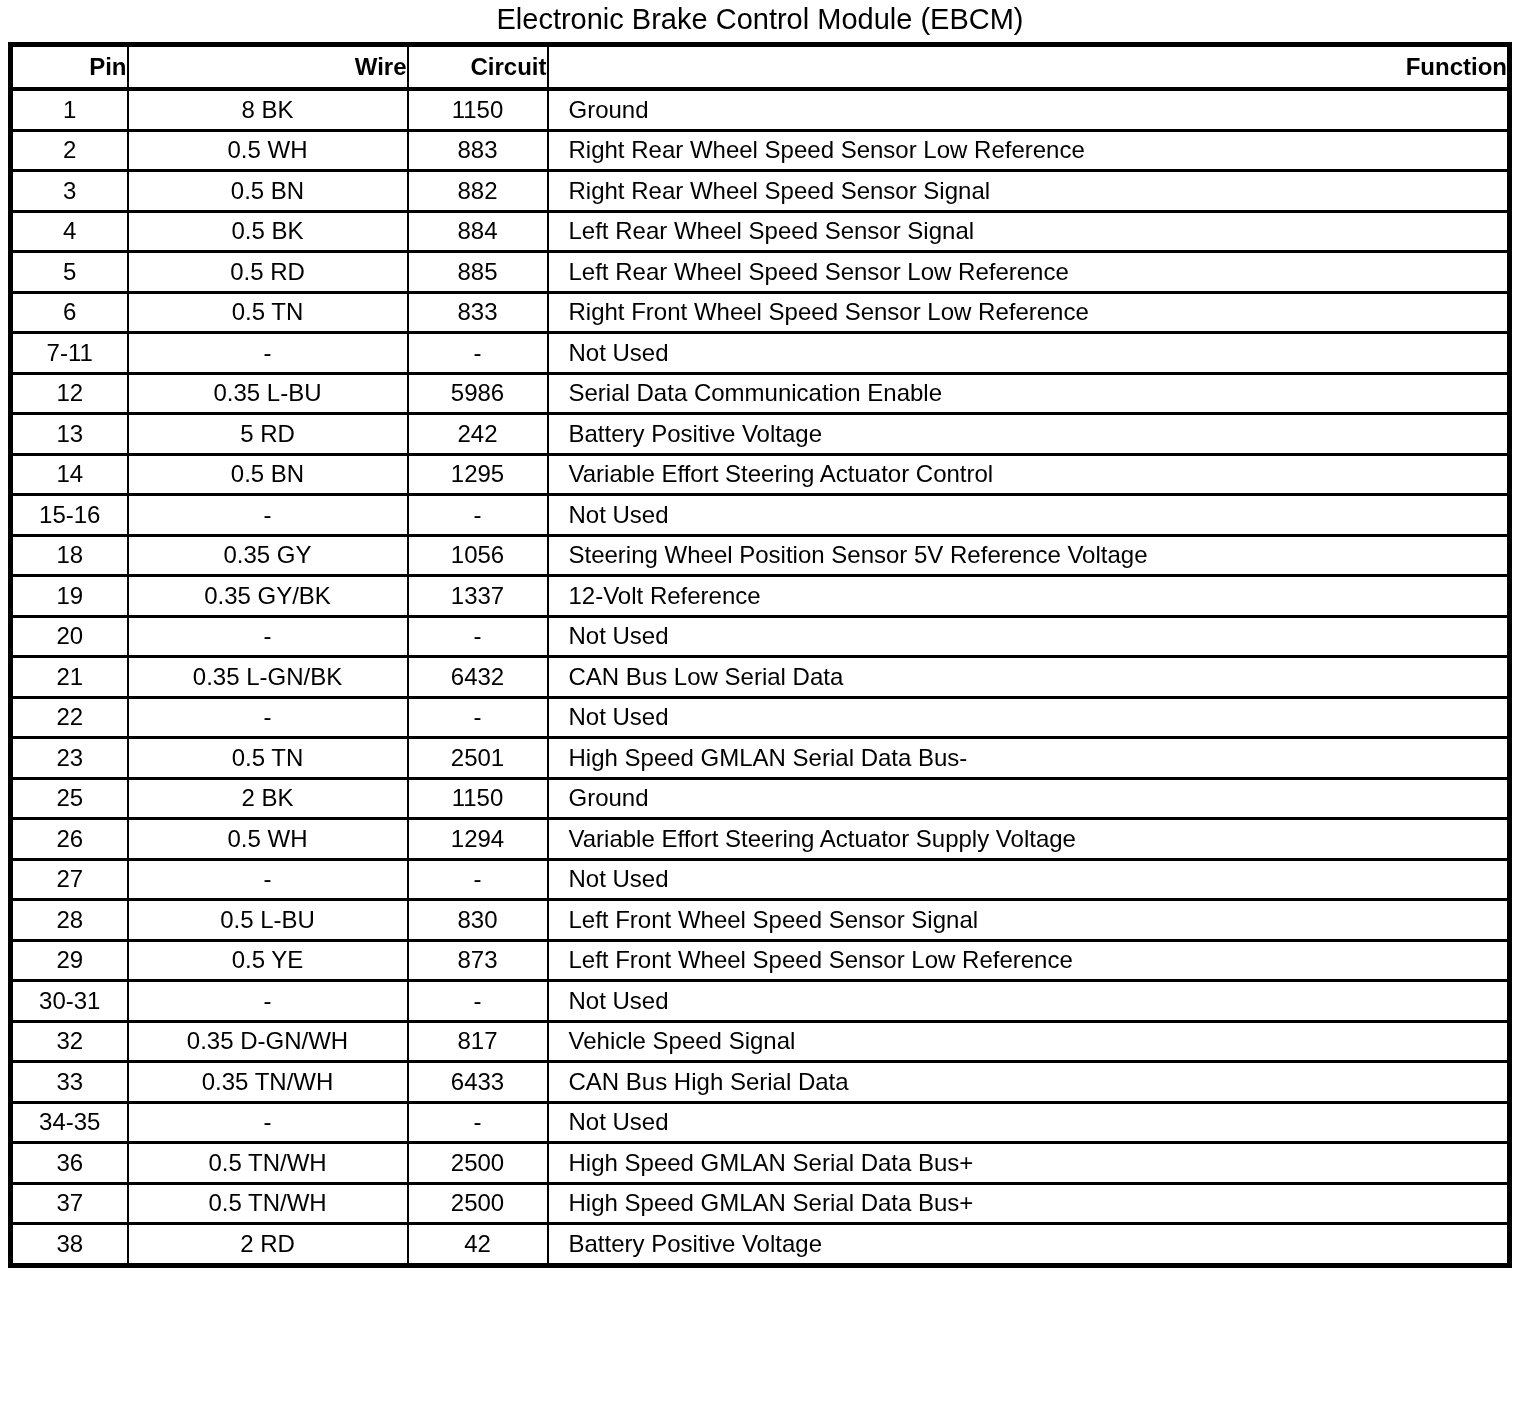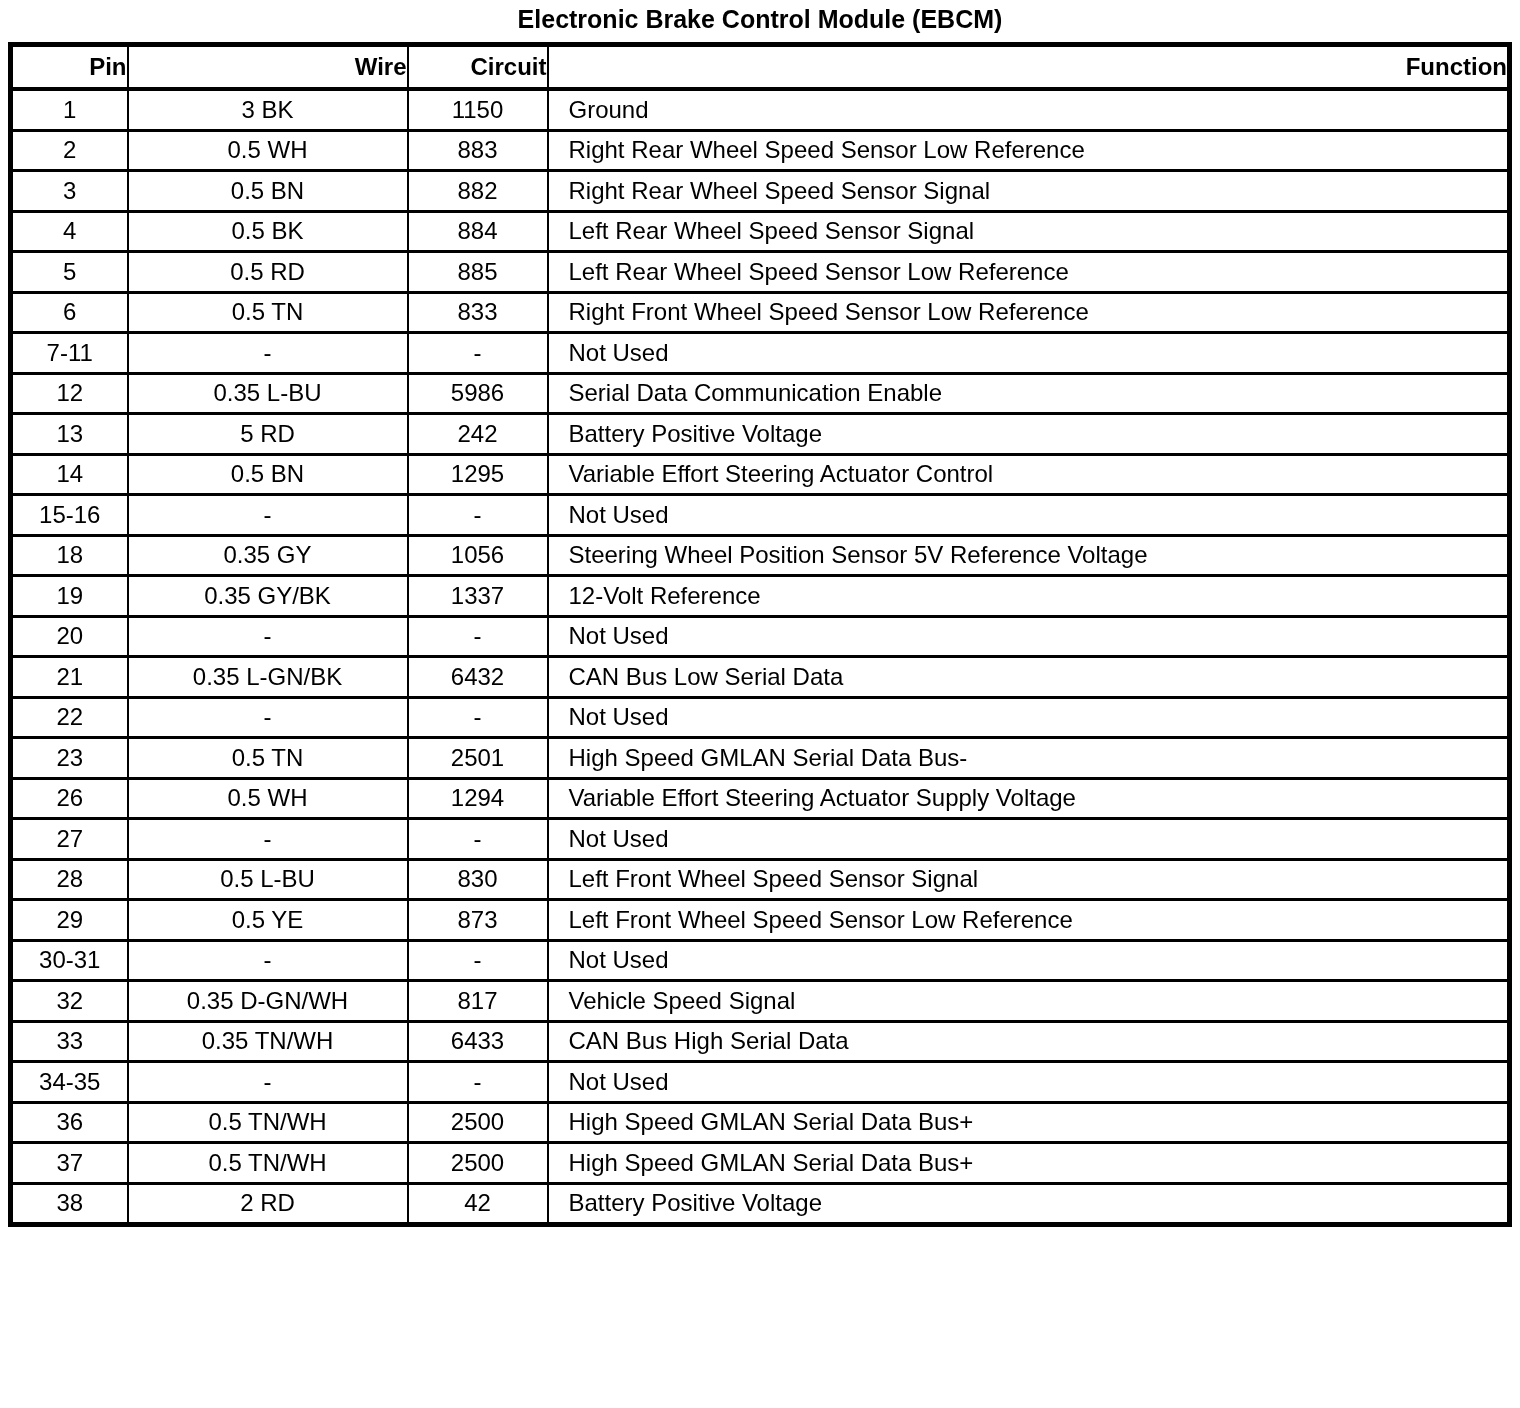--- a/index.html
+++ b/index.html
@@ -9,22 +9,22 @@
     color: #000000;
     font-family: "Liberation Sans", sans-serif;
   }
   body {
     width: 1520px;
     height: 1408px;
     overflow: hidden;
   }
   .page-title {
     text-align: center;
-    font-weight: bold;
-    font-size: 25px;
+    font-weight: normal;
+    font-size: 29px;
     line-height: 30px;
     margin: 4px 0 0 0;
     height: 38px;
   }
   table.pin-table {
     border-collapse: collapse;
     table-layout: fixed;
     width: 1504px;
     margin: 0 8px;
     border: 5px solid #000000;
@@ -74,21 +74,21 @@
     <tr>
       <th>Pin</th>
       <th>Wire</th>
       <th>Circuit</th>
       <th>Function</th>
     </tr>
   </thead>
   <tbody id="table-body">
   <tr>
     <td class="c-pin">1</td>
-    <td class="c-wire">3 BK</td>
+    <td class="c-wire">8 BK</td>
     <td class="c-circuit">1150</td>
     <td class="c-function">Ground</td>
   </tr>
 
   <tr>
     <td class="c-pin">2</td>
     <td class="c-wire">0.5 WH</td>
     <td class="c-circuit">883</td>
     <td class="c-function">Right Rear Wheel Speed Sensor Low Reference</td>
   </tr>
@@ -193,20 +193,26 @@
   </tr>
 
   <tr>
     <td class="c-pin">23</td>
     <td class="c-wire">0.5 TN</td>
     <td class="c-circuit">2501</td>
     <td class="c-function">High Speed GMLAN Serial Data Bus-</td>
   </tr>
 
 
+  <tr>
+    <td class="c-pin">25</td>
+    <td class="c-wire">2 BK</td>
+    <td class="c-circuit">1150</td>
+    <td class="c-function">Ground</td>
+  </tr>
 
   <tr>
     <td class="c-pin">26</td>
     <td class="c-wire">0.5 WH</td>
     <td class="c-circuit">1294</td>
     <td class="c-function">Variable Effort Steering Actuator Supply Voltage</td>
   </tr>
 
   <tr>
     <td class="c-pin">27</td>

